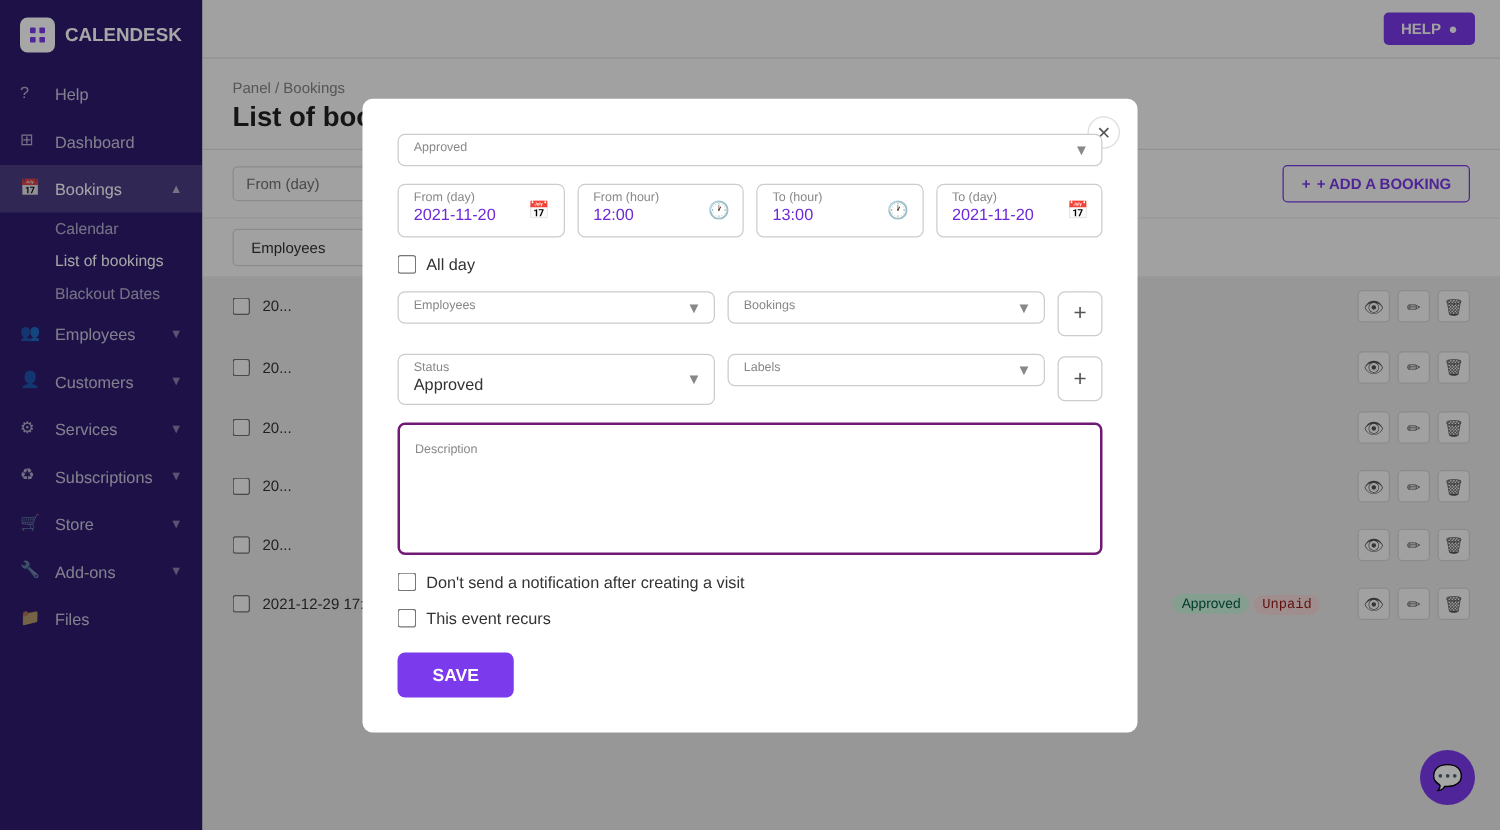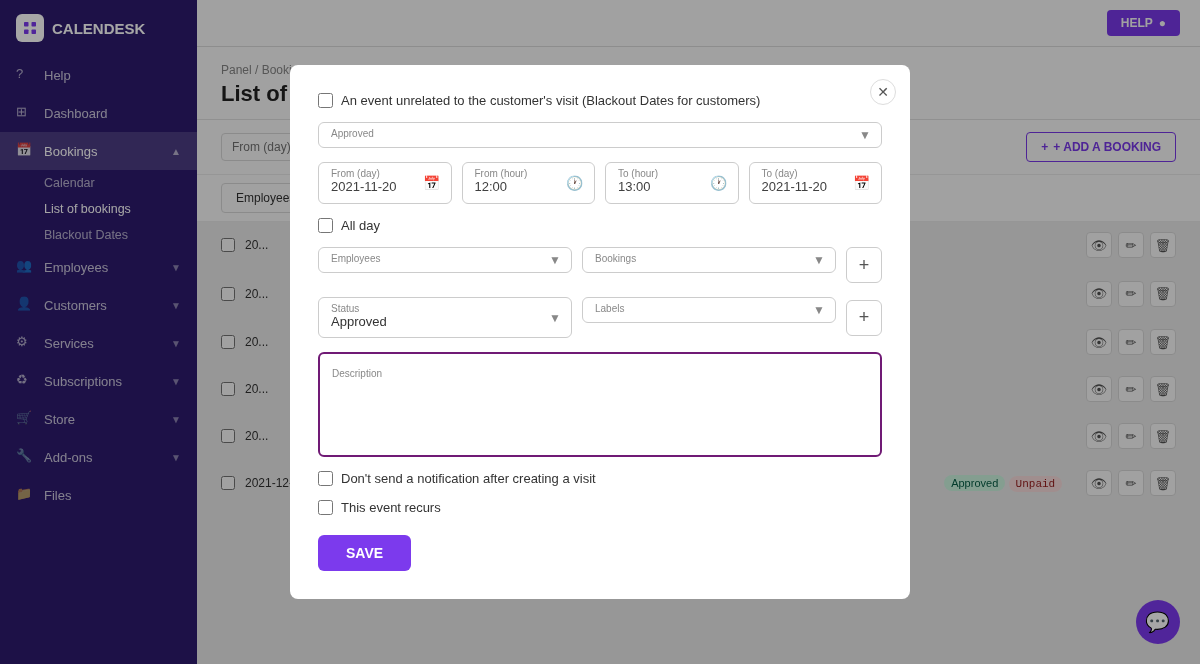--- a/index.html
+++ b/index.html
@@ -1,20 +1,20 @@
 <!DOCTYPE html>
 <html><head>
   <meta charset="utf-8">
   <style>
     * { box-sizing: border-box; margin: 0; padding: 0; }
     body { font-family: -apple-system, BlinkMacSystemFont, 'Segoe UI', sans-serif; background: #f5f5f5; display: flex; height: 664px; overflow: hidden; }
 
     
     .sidebar {
-      width: 197px;
+      width: 162px;
       background: #2d1b6e;
       height: 100%;
       display: flex;
       flex-direction: column;
       flex-shrink: 0;
     }
     .sidebar-logo {
       display: flex;
       align-items: center;
       gap: 8px;
@@ -175,21 +175,21 @@
       top: 5px;
       left: 12px;
       font-size: 10px;
       color: #888;
       pointer-events: none;
     }
     .form-field input, .form-field select {
       border: none;
       outline: none;
       font-size: 13px;
-      color: #404040;
+      color: #6d28d9;
       width: 100%;
       background: transparent;
       padding-top: 2px;
     }
     .form-field .field-icon {
       position: absolute;
       right: 10px;
       top: 50%;
       transform: translateY(-50%);
       color: #888;
@@ -489,24 +489,20 @@
         <button class="action-icon">🗑</button>
       </div>
     </div>
   </div>
 </div>
 
 <div class="modal-overlay">
   <div class="modal">
     <button class="modal-close">✕</button>
 
-    <div class="checkbox-row">
-      <input type="checkbox" id="blackout" style="">
-      <label for="blackout">An event unrelated to the customer's visit (Blackout Dates for customers)</label>
-    </div>
 
     
     <div class="modal-row">
       <div class="form-field-select" style="width:100%;">
         <label>Approved</label>
         <div class="select-value"></div>
         <span class="chevron">▼</span>
       </div>
     </div>
 

